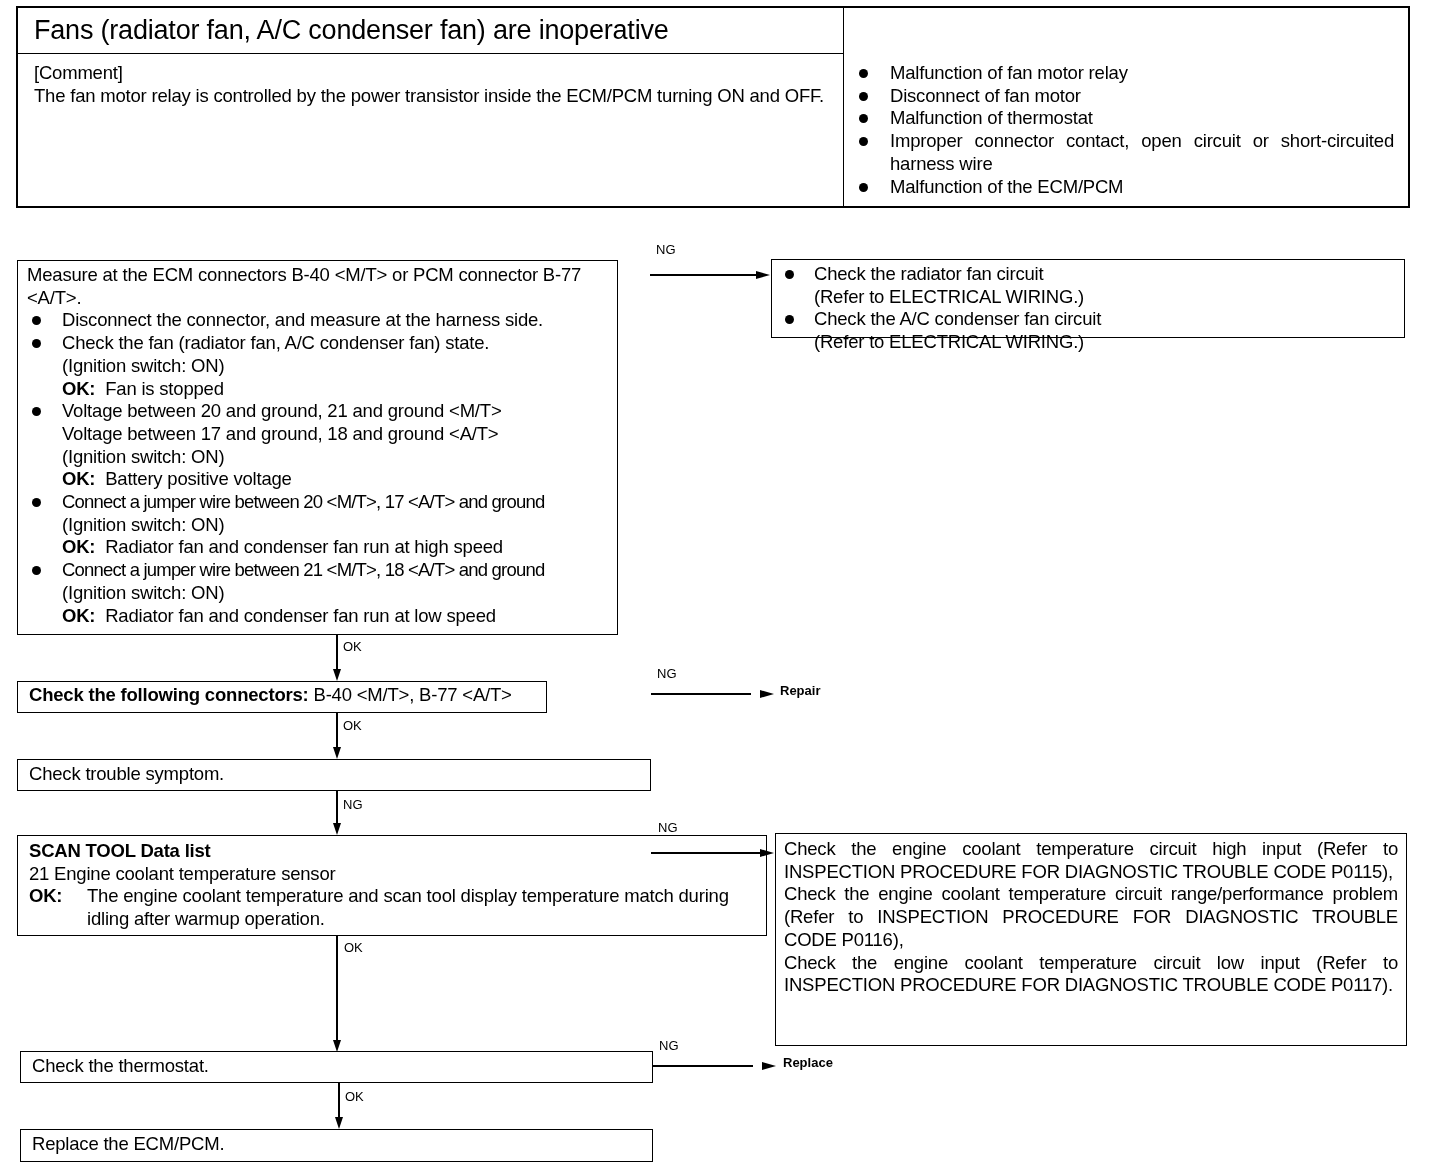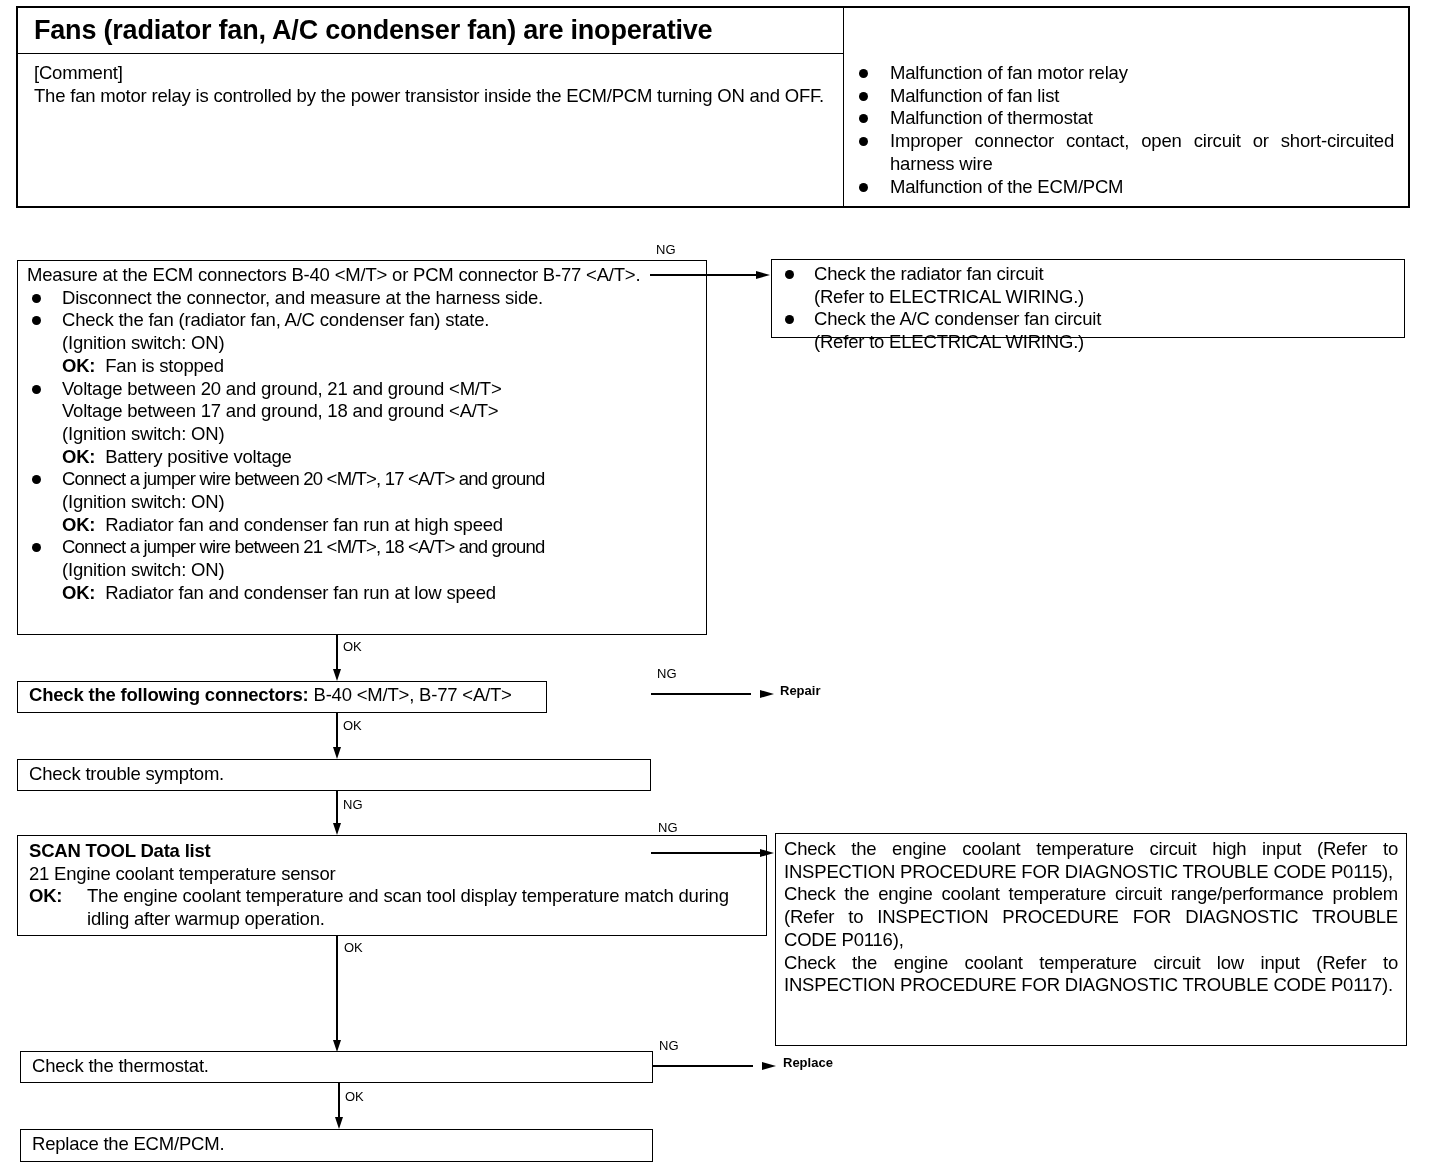--- a/index.html
+++ b/index.html
@@ -8,21 +8,21 @@
     font-family: "Liberation Sans", sans-serif; color: #000;
   }
   .abs { position: absolute; box-sizing: border-box; }
   .box { border: 1.5px solid #000; background: #fff; }
   .txt { font-size: 18.5px; line-height: 22.7px; letter-spacing: -0.2px; }
   .b { font-weight: bold; }
 
   
   #hdr-table { left: 16px; top: 6px; width: 1394px; height: 202px; border: 2.5px solid #000; }
   #hdr-left-title { left: 0; top: 0; width: 826px; height: 46px; border-right: 1.5px solid #000; border-bottom: 1.5px solid #000;
-    font-size: 27px; font-weight: bold; padding: 7px 16px 0 16px; letter-spacing: -0.2px; }
+    font-size: 27px; font-weight: normal; padding: 7px 16px 0 16px; letter-spacing: -0.2px; }
   #hdr-right-title { left: 826px; top: 0; right: 0; height: 46px; border-bottom: 1.5px solid #000;
     font-size: 27px; font-weight: bold; padding: 7px 0 0 13px; }
   #hdr-left-body { left: 0; top: 46px; width: 826px; bottom: 0; border-right: 1.5px solid #000; padding: 8px 8px 0 16px; }
   #hdr-right-body { left: 826px; top: 46px; right: 0; bottom: 0; padding: 8px 14px 0 10px; }
 
   ul.bul { list-style: none; margin: 0; padding: 0; }
   ul.bul li { position: relative; padding-left: 36px; }
   ul.bul li::before { content: ""; position: absolute; left: 5px; top: 7px; width: 9px; height: 9px; border-radius: 50%; background: #000; }
   .justify { text-align: justify; text-align-last: left; }
 
@@ -40,29 +40,29 @@
 
 <div id="hdr-table" class="abs">
   <div id="hdr-left-title" class="abs">Fans (radiator fan, A/C condenser fan) are inoperative</div>
   <div id="hdr-left-body" class="abs txt">
     <div>[Comment]</div>
     <div style="width:800px;">The fan motor relay is controlled by the power transistor inside the ECM/PCM turning ON and OFF.</div>
   </div>
   <div id="hdr-right-body" class="abs txt">
     <ul class="bul">
       <li>Malfunction of fan motor relay</li>
-      <li>Malfunction of fan list</li>
+      <li>Disconnect of fan motor</li>
       <li>Malfunction of thermostat</li>
       <li class="justify">Improper connector contact, open circuit or short-circuited harness wire</li>
       <li>Malfunction of the ECM/PCM</li>
     </ul>
   </div>
 </div>
 
-<div class="abs box txt" style="left:17px; top:260px; width:690px; height:375px; padding:3px 8px 0 9px;">
+<div class="abs box txt" style="left:17px; top:260px; width:601px; height:375px; padding:3px 8px 0 9px;">
   <div>Measure at the ECM connectors B-40 &lt;M/T&gt; or PCM connector B-77 &lt;A/T&gt;.</div>
   <ul class="bul">
     <li style="padding-left:35px;">
       <div>Disconnect the connector, and measure at the harness side.</div>
     </li>
     <li style="padding-left:35px;">
       <div>Check the fan (radiator fan, A/C condenser fan) state.</div>
       <div>(Ignition switch: ON)</div>
       <div><span class="ok-lbl">OK:</span>&nbsp;&nbsp;<span>Fan is stopped</span></div>
     </li>

